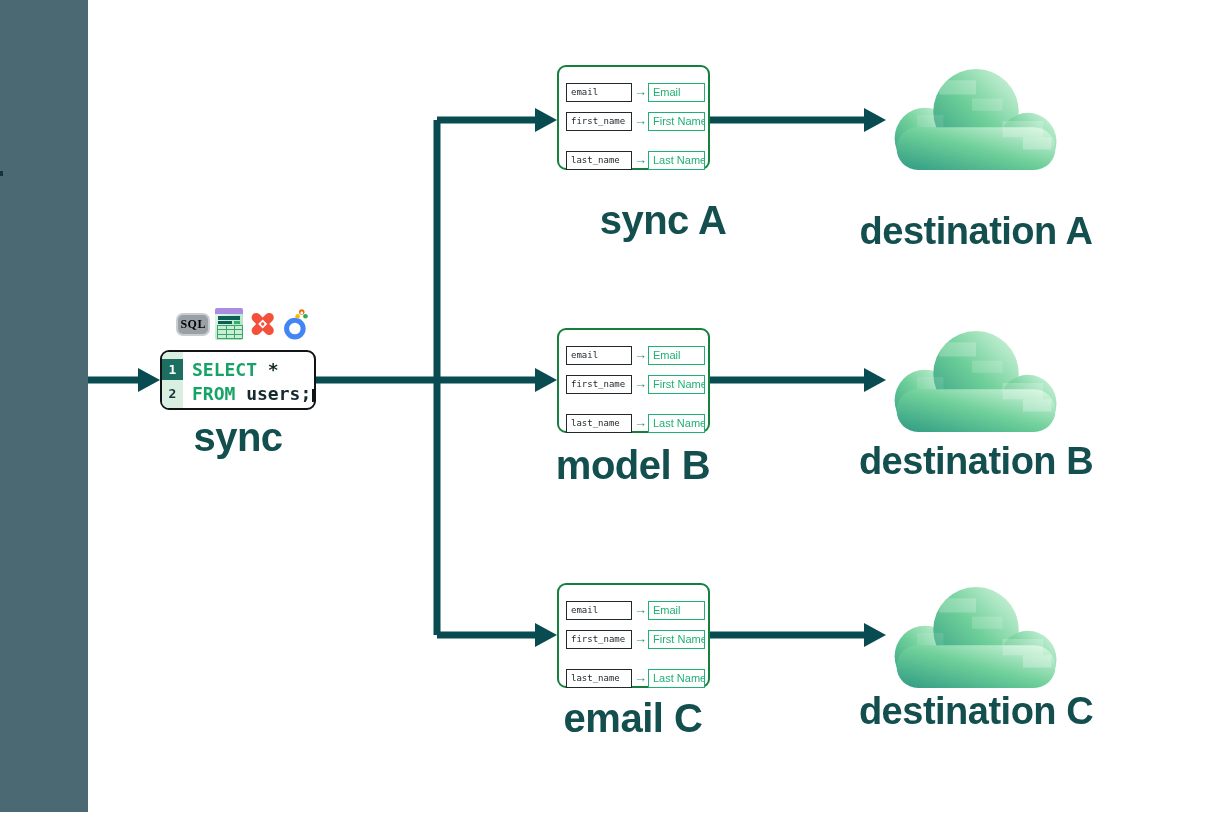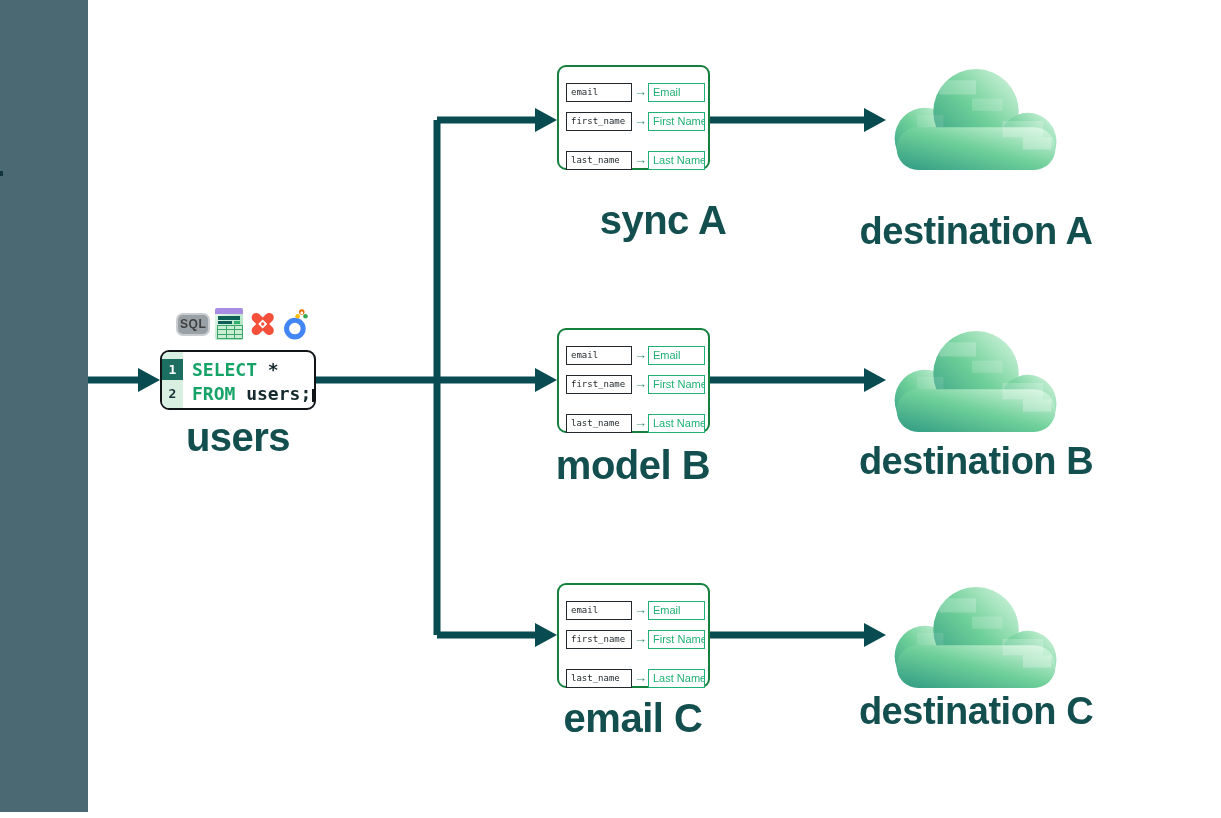--- a/index.html
+++ b/index.html
@@ -11,22 +11,22 @@
   .sidebar { left: 0; top: 0; width: 88px; height: 812px; background: #4b6972; }
   .edge-mark { left: 0; top: 171px; width: 3px; height: 5px; background: #12343c; }
 
   
   svg.connectors { left: 0; top: 0; width: 1221px; height: 818px; pointer-events: none; }
 
   
   .icons-row { left: 176px; top: 306px; width: 134px; height: 36px; display: flex;
                align-items: center; gap: 5px; }
   .sql-badge { width: 37px; height: 23px; background: #99a1a6; border: 2px solid #c9cdcf;
-               border-radius: 7px; color: #404040; font-weight: bold; font-size: 12px;
-               display: flex; align-items: center; justify-content: center; letter-spacing: .5px; }
+               border-radius: 7px; color: #000000; font-weight: bold; font-size: 12px;
+               display: flex; align-items: center; justify-content: center; letter-spacing: .5px; font-family: Liberation Serif, serif; }
   .sheets-icon { width: 30px; height: 32px; border-radius: 2px; overflow: hidden;
                  background: linear-gradient(135deg, #eafbf0 0%, #9fdcb4 100%);
                  position: relative; }
   .sheets-top { position: absolute; left: 0; top: 0; right: 0; height: 6px; background: #a98de3; }
   .sheets-bar1 { position: absolute; left: 3px; top: 8px; width: 22px; height: 4px; background: #0d5f57; }
   .sheets-bar2 { position: absolute; left: 3px; top: 13px; width: 14px; height: 3px; background: #0d5f57; }
   .sheets-nub  { position: absolute; right: 3px; top: 13px; width: 6px; height: 3px; background: #2fae6e; }
   .sheets-grid { position: absolute; left: 3px; top: 18px; width: 24px; height: 12px;
                  display: grid; grid-template-columns: repeat(3, 1fr); grid-template-rows: repeat(3, 1fr);
                  gap: 1px; }
@@ -138,21 +138,21 @@
   </svg>
 </div>
 
 <div class="abs model-box">
   <div class="gutter"></div>
   <div class="ln ln1">1</div>
   <div class="ln ln2">2</div>
   <div class="code-line cl1"><span class="kw">SELECT</span><span class="code-rest"> *</span></div>
   <div class="code-line cl2"><span class="kw">FROM</span><span class="code-rest"> users;</span><span class="caret"></span></div>
 </div>
-<div class="abs diagram-label model-label">users</div>
+<div class="abs diagram-label model-label">sync</div>
 
 <div class="abs sync-box" style="left:557px; top:65px;">
   <div class="map-row row-0">
     <div class="src-box">email</div>
     <div class="map-arrow">→</div>
     <div class="dst-box">Email</div>
   </div>
   <div class="map-row row-1">
     <div class="src-box">first_name</div>
     <div class="map-arrow">→</div>

